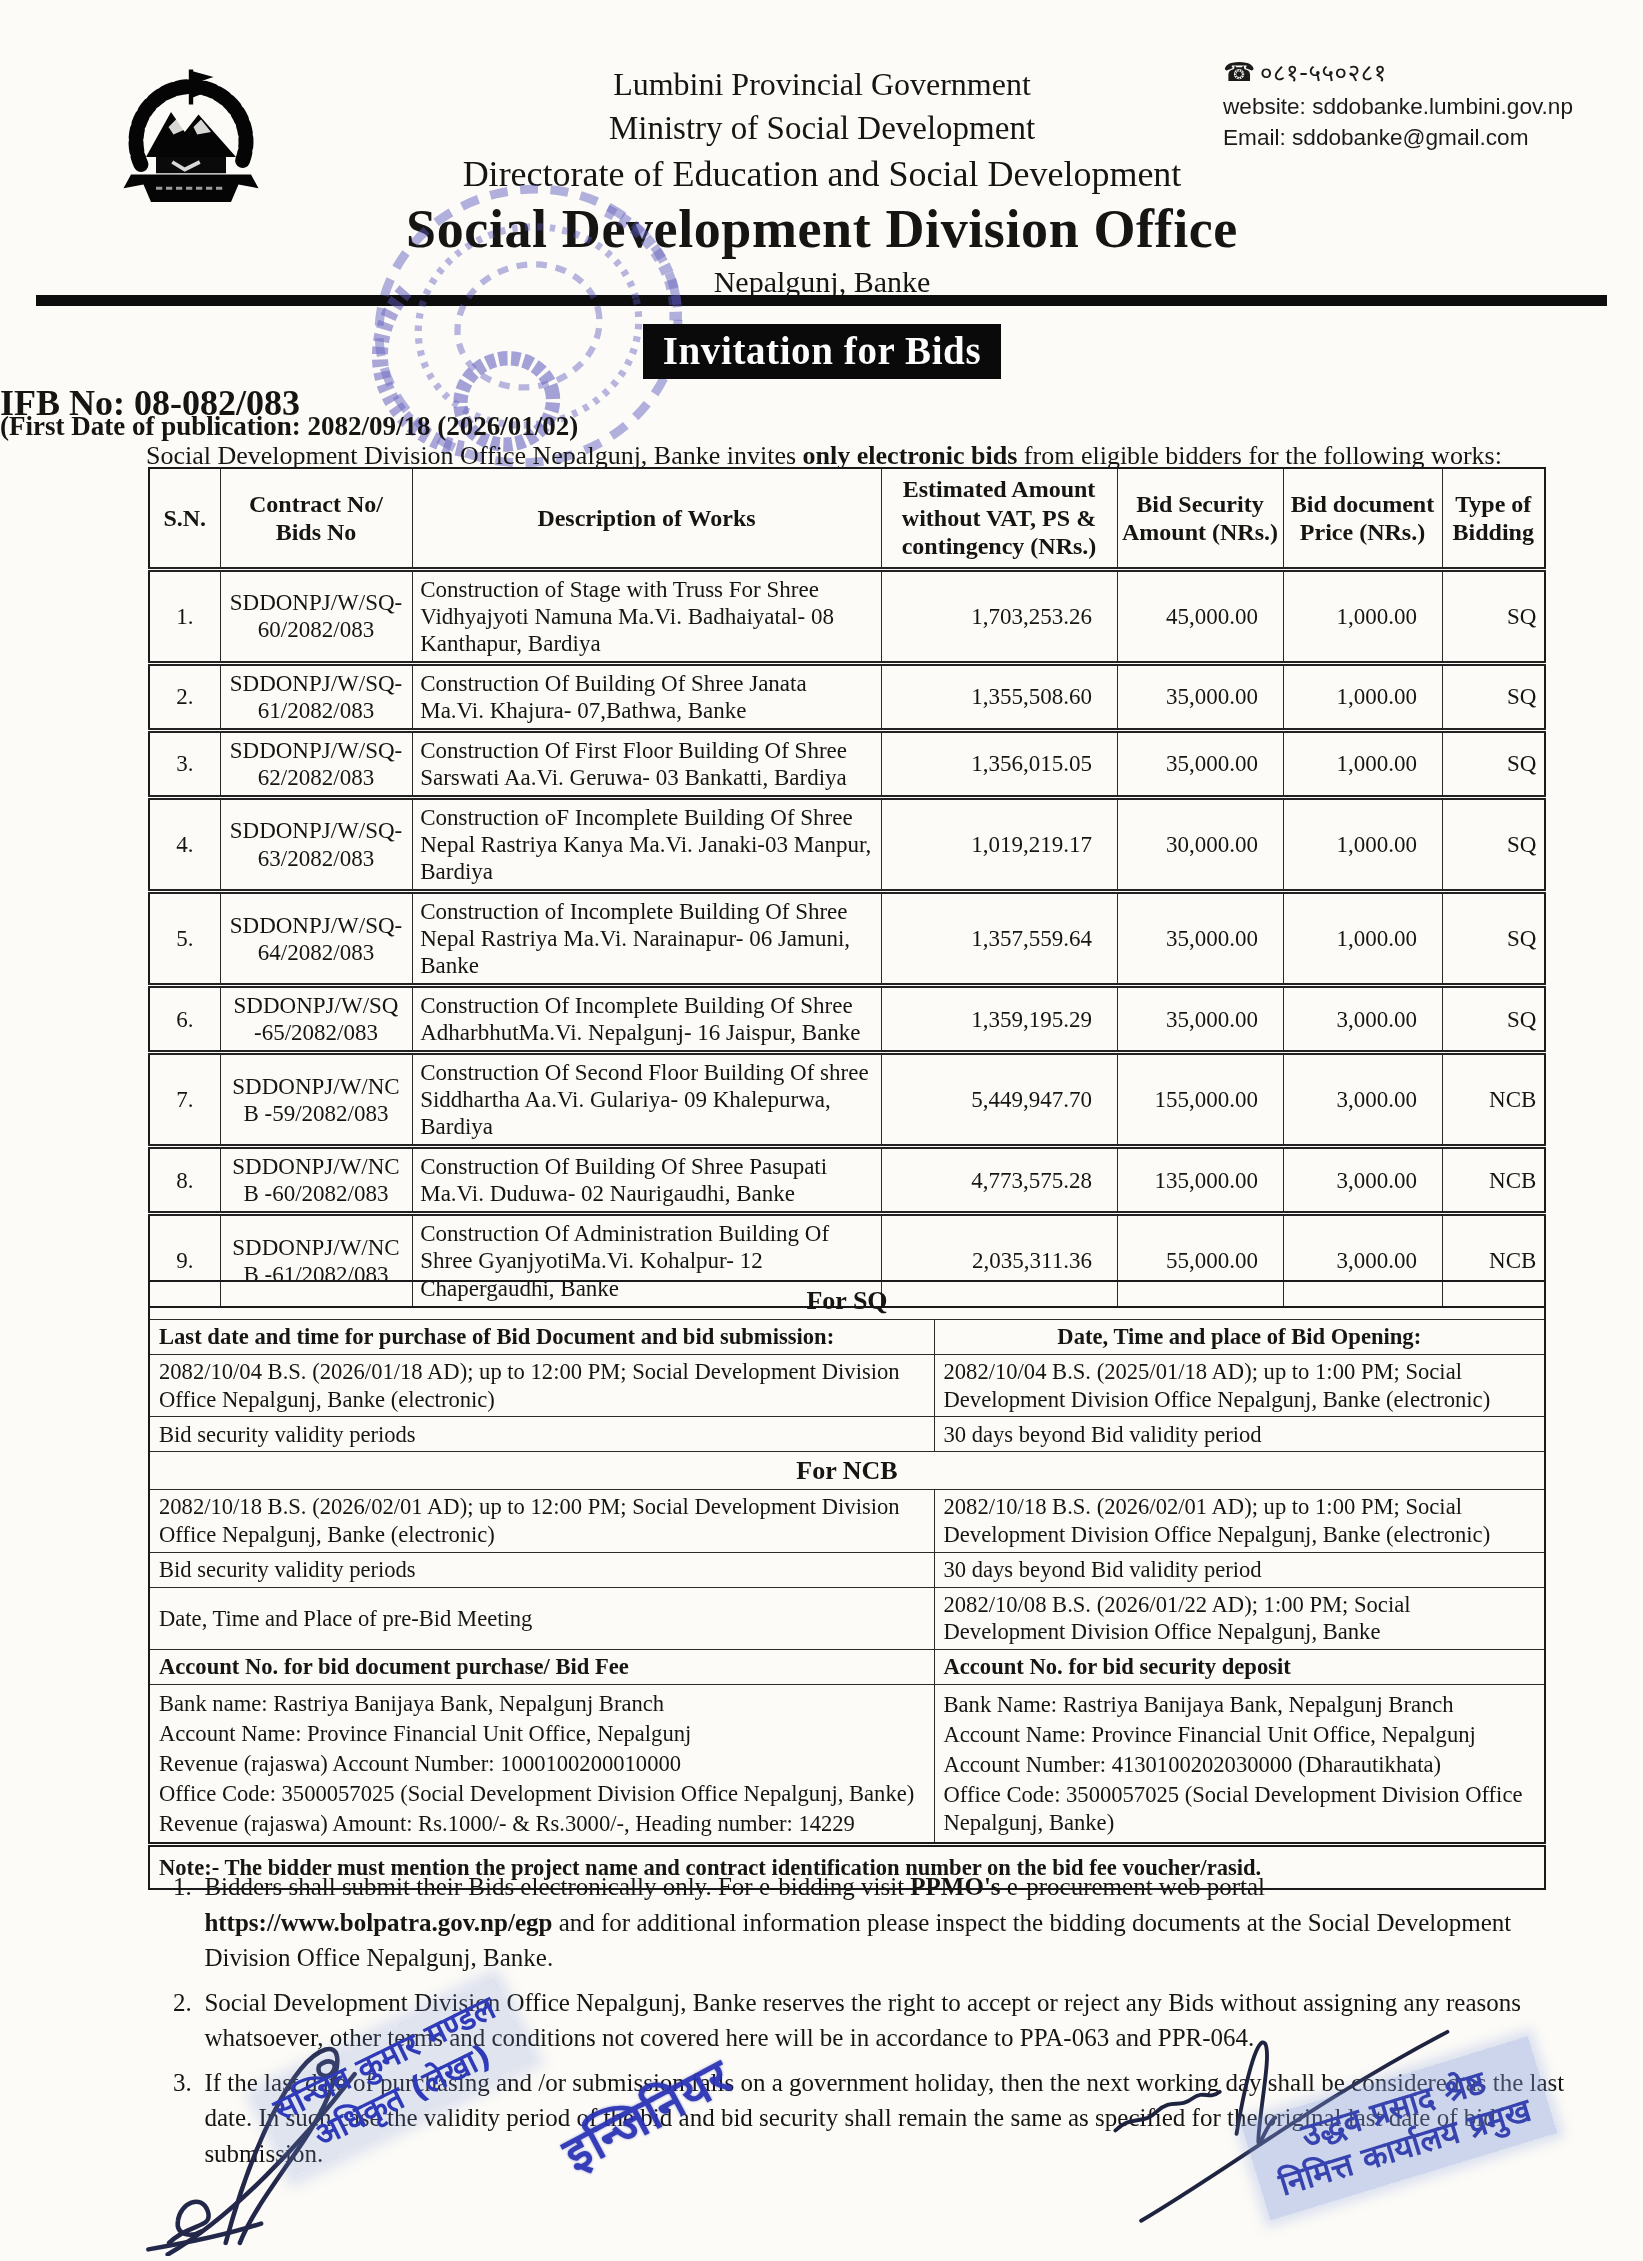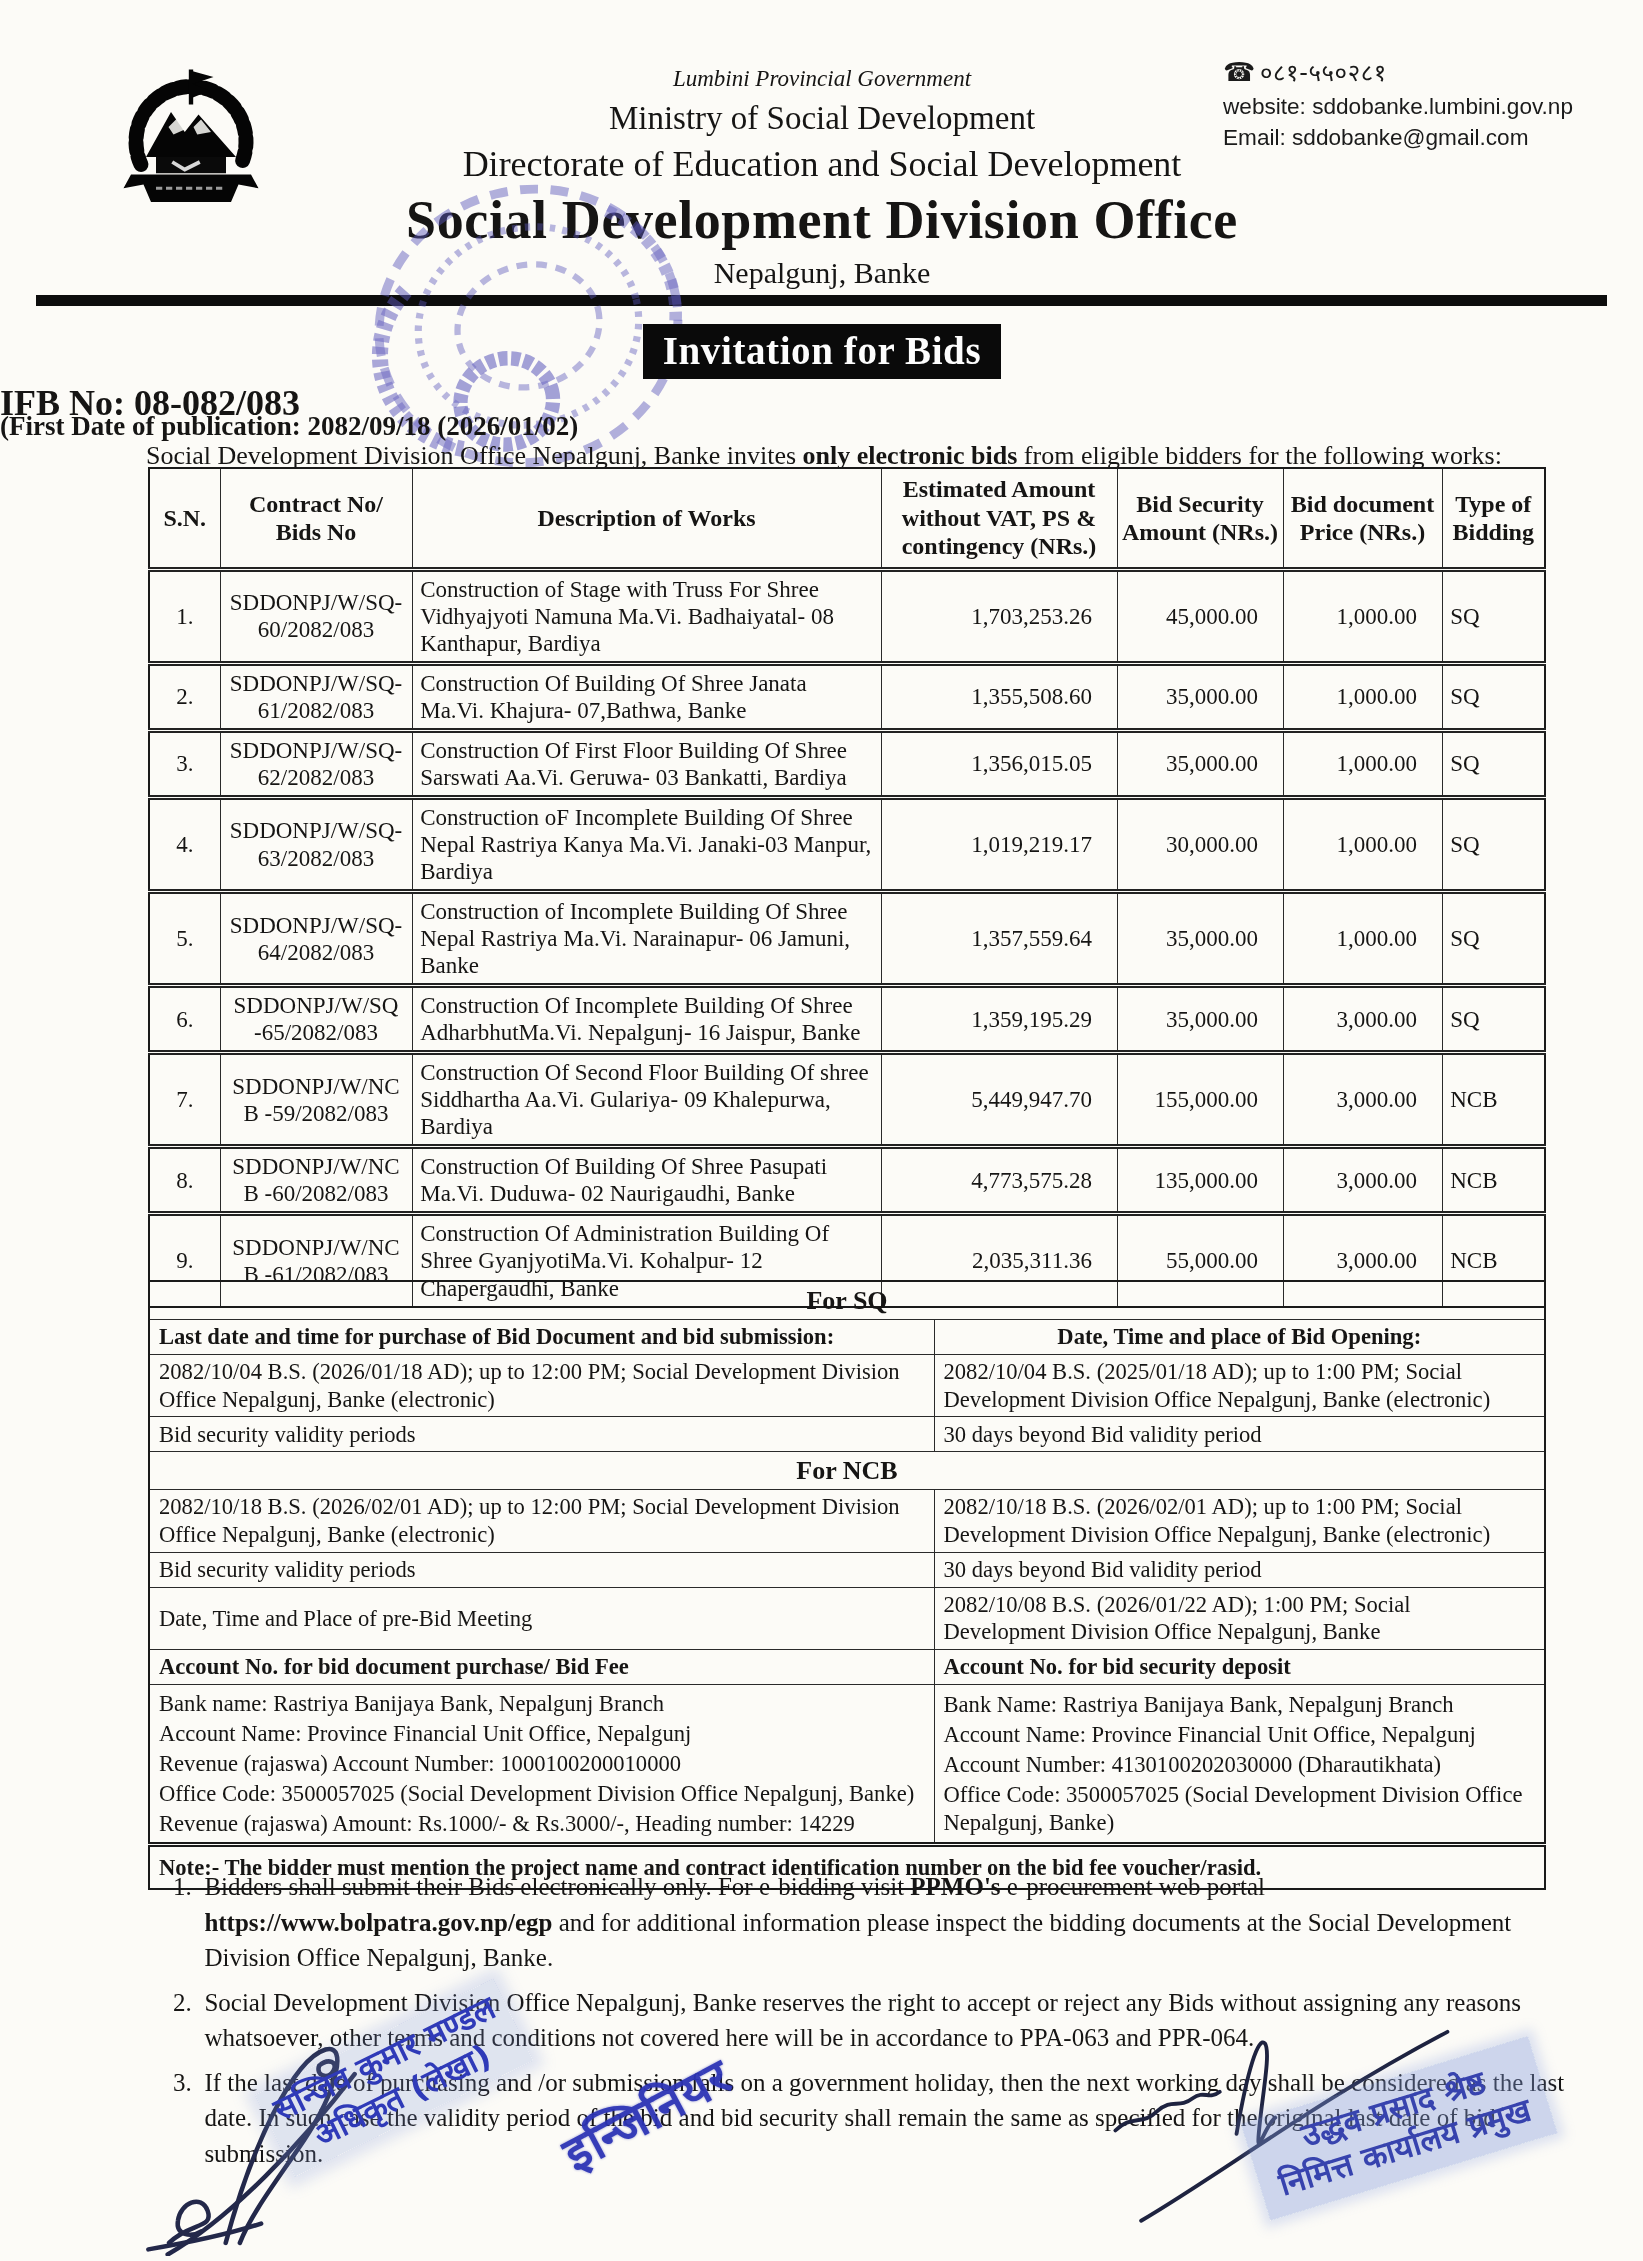--- a/index.html
+++ b/index.html
@@ -4,21 +4,21 @@
 <style>
   html,body{margin:0;padding:0;background:#888;}
   .page{
     position:relative; width:1644px; height:2261px; margin:0 auto;
     background:#fcfbf7; color:#161514; overflow:hidden;
     font-family:"Liberation Serif","DejaVu Serif",serif;
   }
   
   .emblem{position:absolute;left:116px;top:63px;width:150px;height:153px;}
   .hdr-center{position:absolute;left:0;right:0;top:67px;text-align:center;line-height:1.08;}
-  .hdr-gov{font-size:23px;font-style:italic;}
+  .hdr-gov{font-size:32px;}
   .hdr-min{font-size:33px;margin-top:9px;}
   .hdr-dir{font-size:36px;margin-top:9px;}
   .hdr-office{font-size:54px;font-weight:bold;margin-top:6.4px;letter-spacing:0.6px;}
   .hdr-loc{font-size:30px;margin-top:7.7px;}
   .contact{
     position:absolute;left:1223px;top:55px;width:361px;text-align:left;
     font-family:"Liberation Sans","DejaVu Sans",sans-serif;font-size:22.6px;line-height:1.38;color:#1b1b1b;
   }
   .contact .phone{font-size:24px;letter-spacing:0.6px;}
   .phone-icon{font-family:"DejaVu Sans",sans-serif;font-size:26px;margin-right:3.9px;}
@@ -38,21 +38,21 @@
   .t1{position:absolute;left:148px;top:467px;width:1396px;font-size:23px;line-height:1.18;
       border:2.6px solid #1a1a1a;table-layout:fixed;}
   .t1 th,.t1 td{border-left:1.9px solid #2a2a2a;border-right:1.9px solid #2a2a2a;padding:3.9px 7.7px;vertical-align:middle;}
   .t1 thead th{font-weight:bold;text-align:center;font-size:24px;padding:6.4px 3.9px;}
   .t1 thead{border-bottom:5.8px double #1a1a1a;}
   .t1 tbody tr{border-top:5.8px double #222;}
   .c-sn{text-align:center;}
   .c-contract{text-align:center;word-break:break-all;}
   .c-desc{text-align:left;}
   .c-amt{text-align:right;padding-right:24.5px !important;}
-  .c-type{text-align:left;}
+  .c-type{text-align:right;}
   
   .t2{position:absolute;left:148px;top:1280px;width:1396px;font-size:22.6px;line-height:1.22;
       border:2.6px solid #1a1a1a;table-layout:fixed;}
   .t2 td,.t2 th{border:1.9px solid #2a2a2a;padding:3.2px 9px;vertical-align:middle;text-align:left;}
   .t2 .sec-title{text-align:center;font-weight:bold;font-size:26px;padding:2.6px;}
   .t2 th{font-weight:bold;}
   .t2 .h-right{text-align:center;}
   .t2 .note-row{border-top:5.8px double #1a1a1a;font-weight:bold;padding:6.4px 9px;}
   .acct-lines div{padding:1.3px 0;}
   

